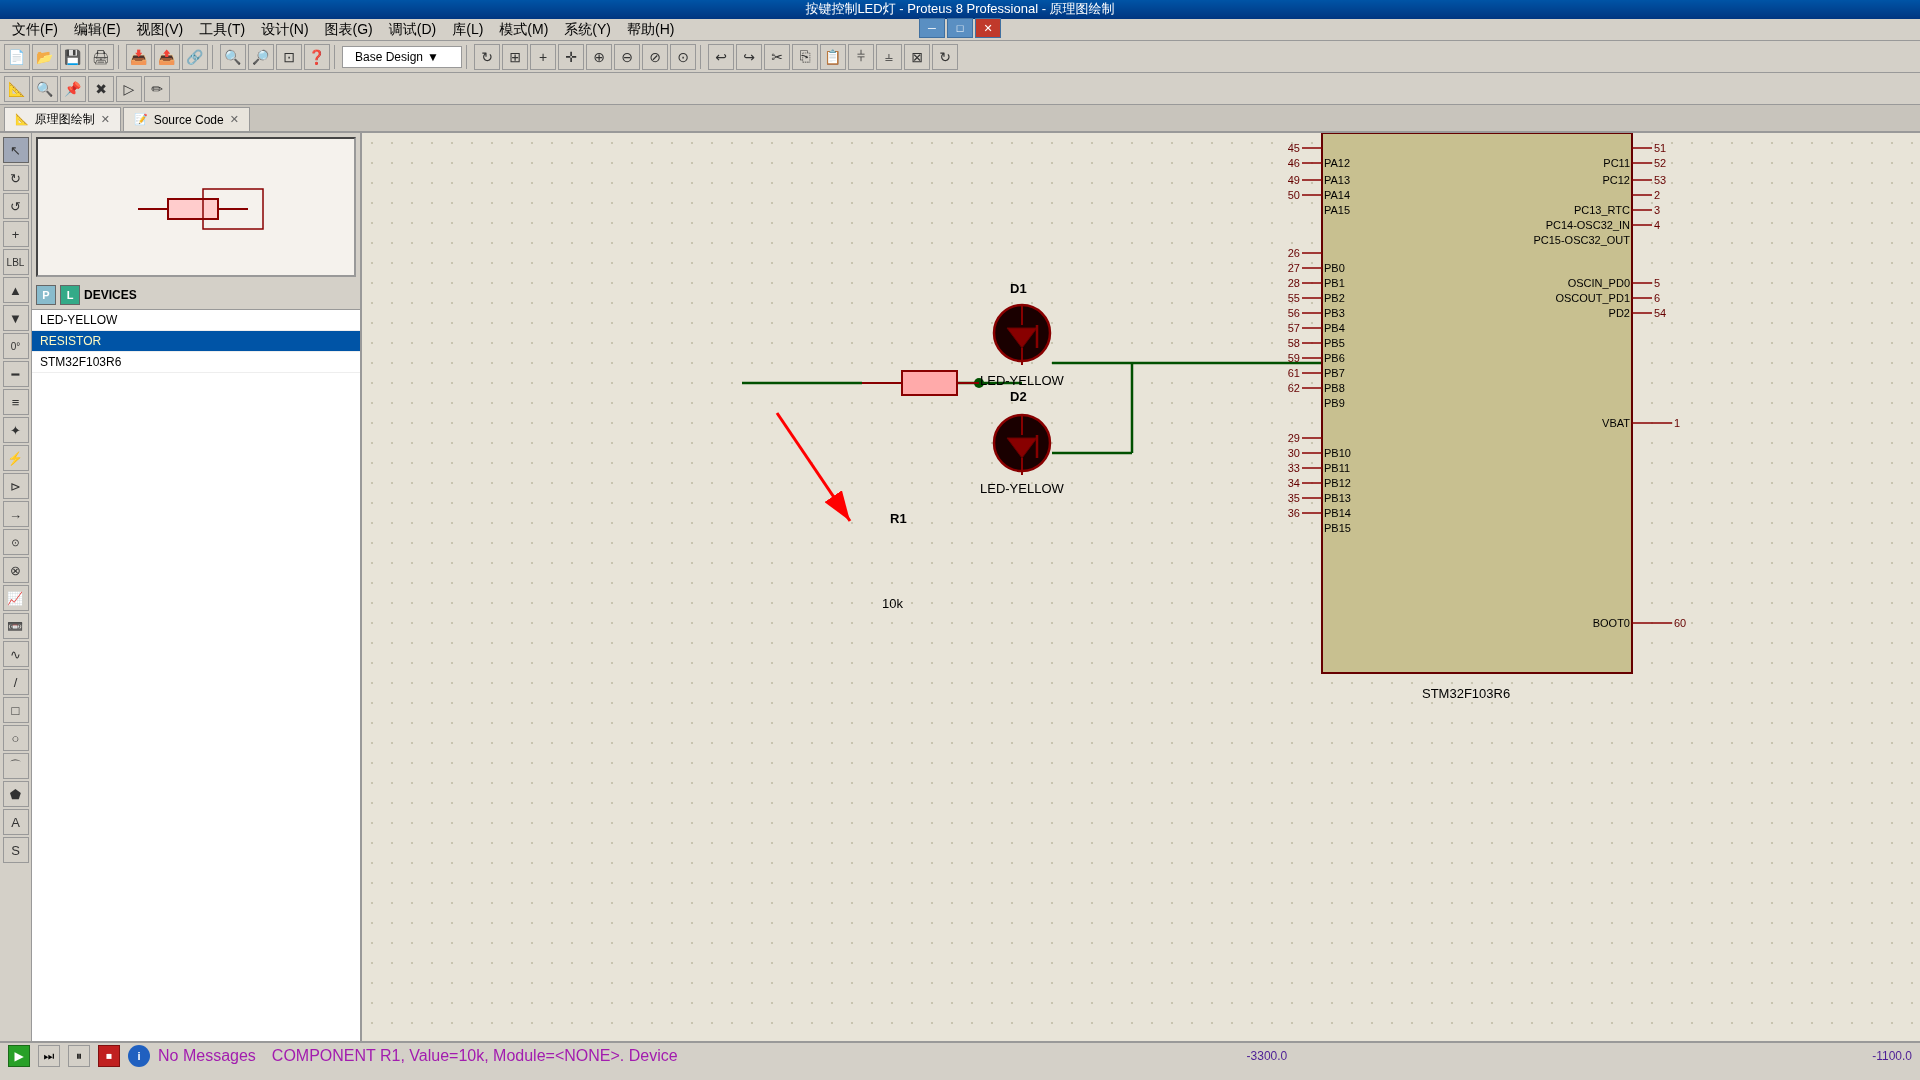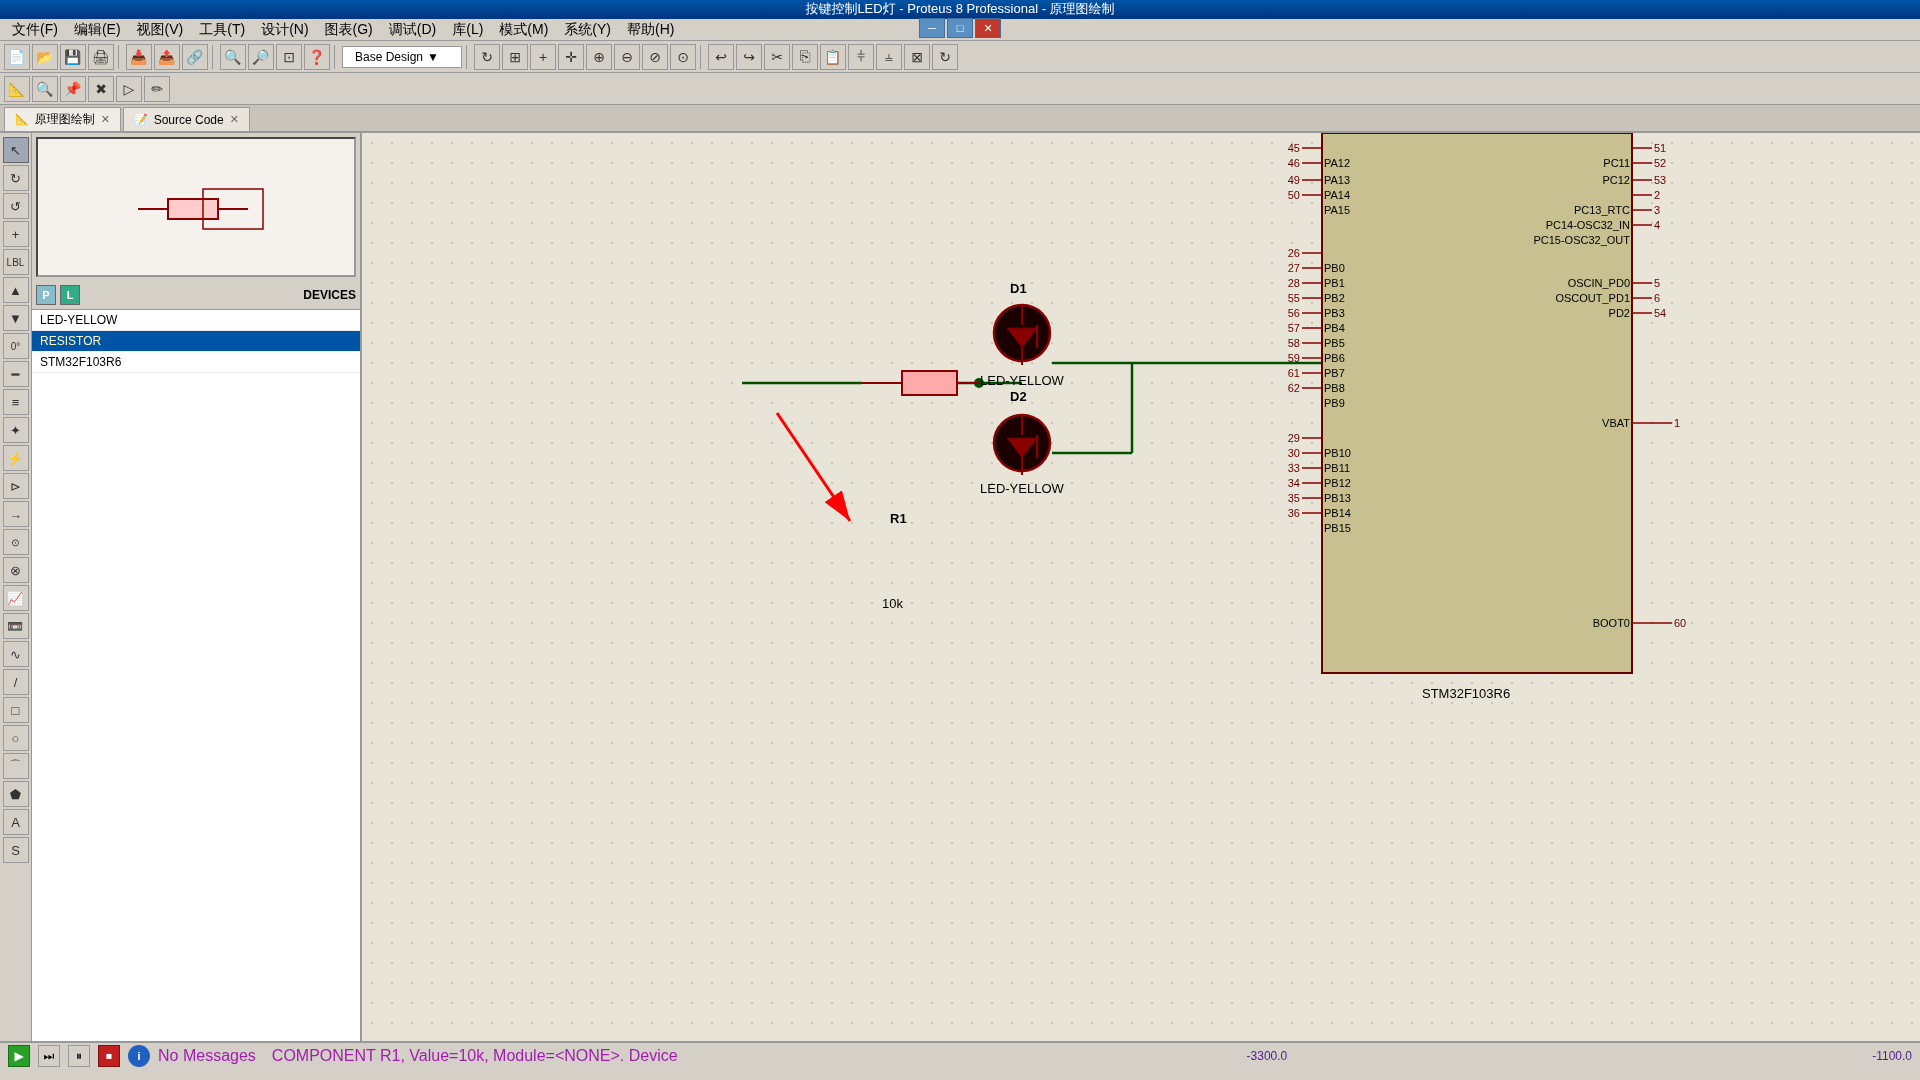--- a/index.html
+++ b/index.html
@@ -367,21 +367,21 @@
         <line x1="180" y1="70" x2="210" y2="70" stroke="#800" stroke-width="2"></line>
 
         <rect x="165" y="50" width="60" height="40" fill="none" stroke="#800" stroke-width="1.5"></rect>
       </svg>
     </div>
 
     <div id="device-panel">
       <div id="device-header">
         <div class="mode-btn">P</div>
         <div class="mode-btn" style="background:#3a8;">L</div>
-        <span style="flex:1; text-align:right; font-weight:bold;">DEVICES</span>
+        <span style="flex:1; text-align:left; font-weight:bold;">DEVICES</span>
       </div>
       <div id="device-list">
         <div class="device-item">LED-YELLOW</div>
         <div class="device-item selected">RESISTOR</div>
         <div class="device-item">STM32F103R6</div>
       </div>
     </div>
   </div>
 
   <div id="canvas-area">

